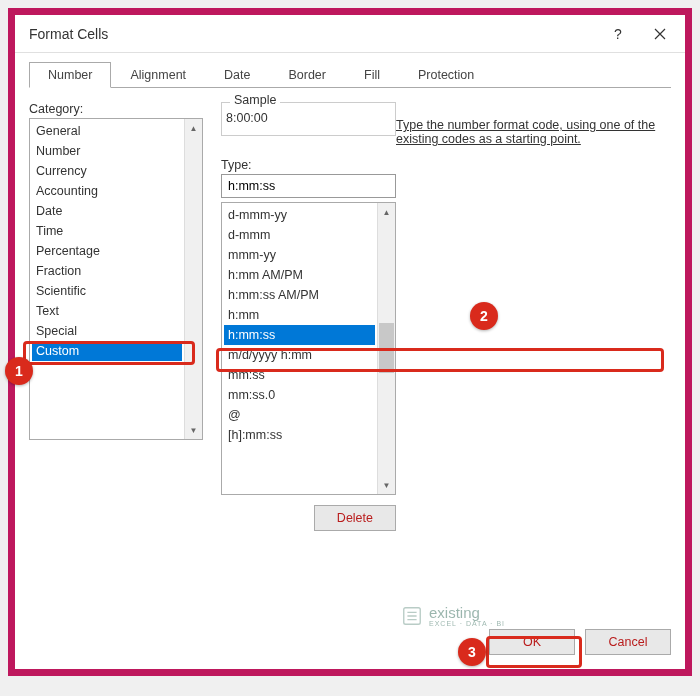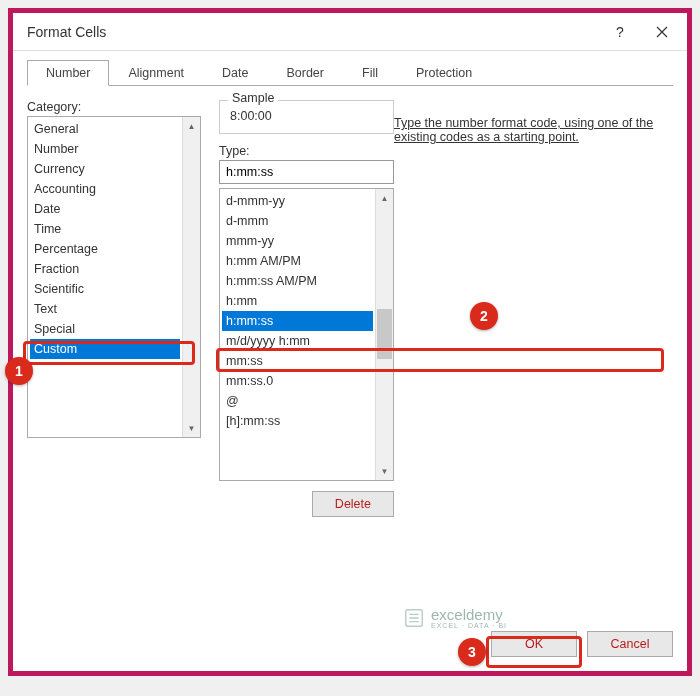--- a/index.html
+++ b/index.html
@@ -12,21 +12,21 @@
       position: relative;
       overflow: hidden;
     }
     .dialog {
       position: absolute;
       top: 8px;
       left: 8px;
       right: 8px;
       bottom: 20px;
       background: #fff;
-      border: 5px solid #be185d;
+      border: 7px solid #be185d;
       display: flex;
       flex-direction: column;
     }
     .titlebar {
       height: 38px;
       display: flex;
       align-items: center;
       padding: 0 4px 0 14px;
       border-bottom: 1px solid #e0e0e0;
     }
@@ -135,22 +135,22 @@
     }
     .scroll-up { top: 0; }
     .scroll-down { bottom: 0; }
     .right-col {
       flex: 1;
       display: flex;
       flex-direction: column;
     }
     .sample-box {
       border: 1px solid #ccc;
-      padding: 2px 10px 10px 6px;
-      margin-bottom: 10px;
+      padding: 2px 10px 10px 0;
+      margin-bottom: 22px;
       position: relative;
     }
     .sample-box .legend {
       position: absolute;
       top: -10px;
       left: 8px;
       background: #fff;
       padding: 0 4px;
       font-size: 12.5px;
       color: #333;
@@ -345,21 +345,21 @@
     <button class="btn">OK</button>
     <button class="btn">Cancel</button>
   </div>
 
   <div class="watermark">
     <svg viewBox="0 0 24 24">
         <rect x="3" y="3" width="18" height="18" rx="2" fill="none" stroke="#3a6f5f" stroke-width="1.5"></rect>
         <path d="M7 8h10M7 12h10M7 16h10" stroke="#3a6f5f" stroke-width="1.5"></path>
       </svg>
     <div class="wm-txt">
-      <span>exceldemy</span>
+      <span>existing</span>
       <span>EXCEL · DATA · BI</span>
     </div>
   </div>
 </div>
 
 <div class="highlight-box" style="top:341px; left:23px; width:172px; height:24px;"></div>
 <div class="callout" style="top:357px; left:5px;">1</div>
 
 <div class="highlight-box" style="top:348px; left:216px; width:448px; height:24px;"></div>
 <div class="callout" style="top:302px; left:470px;">2</div>

